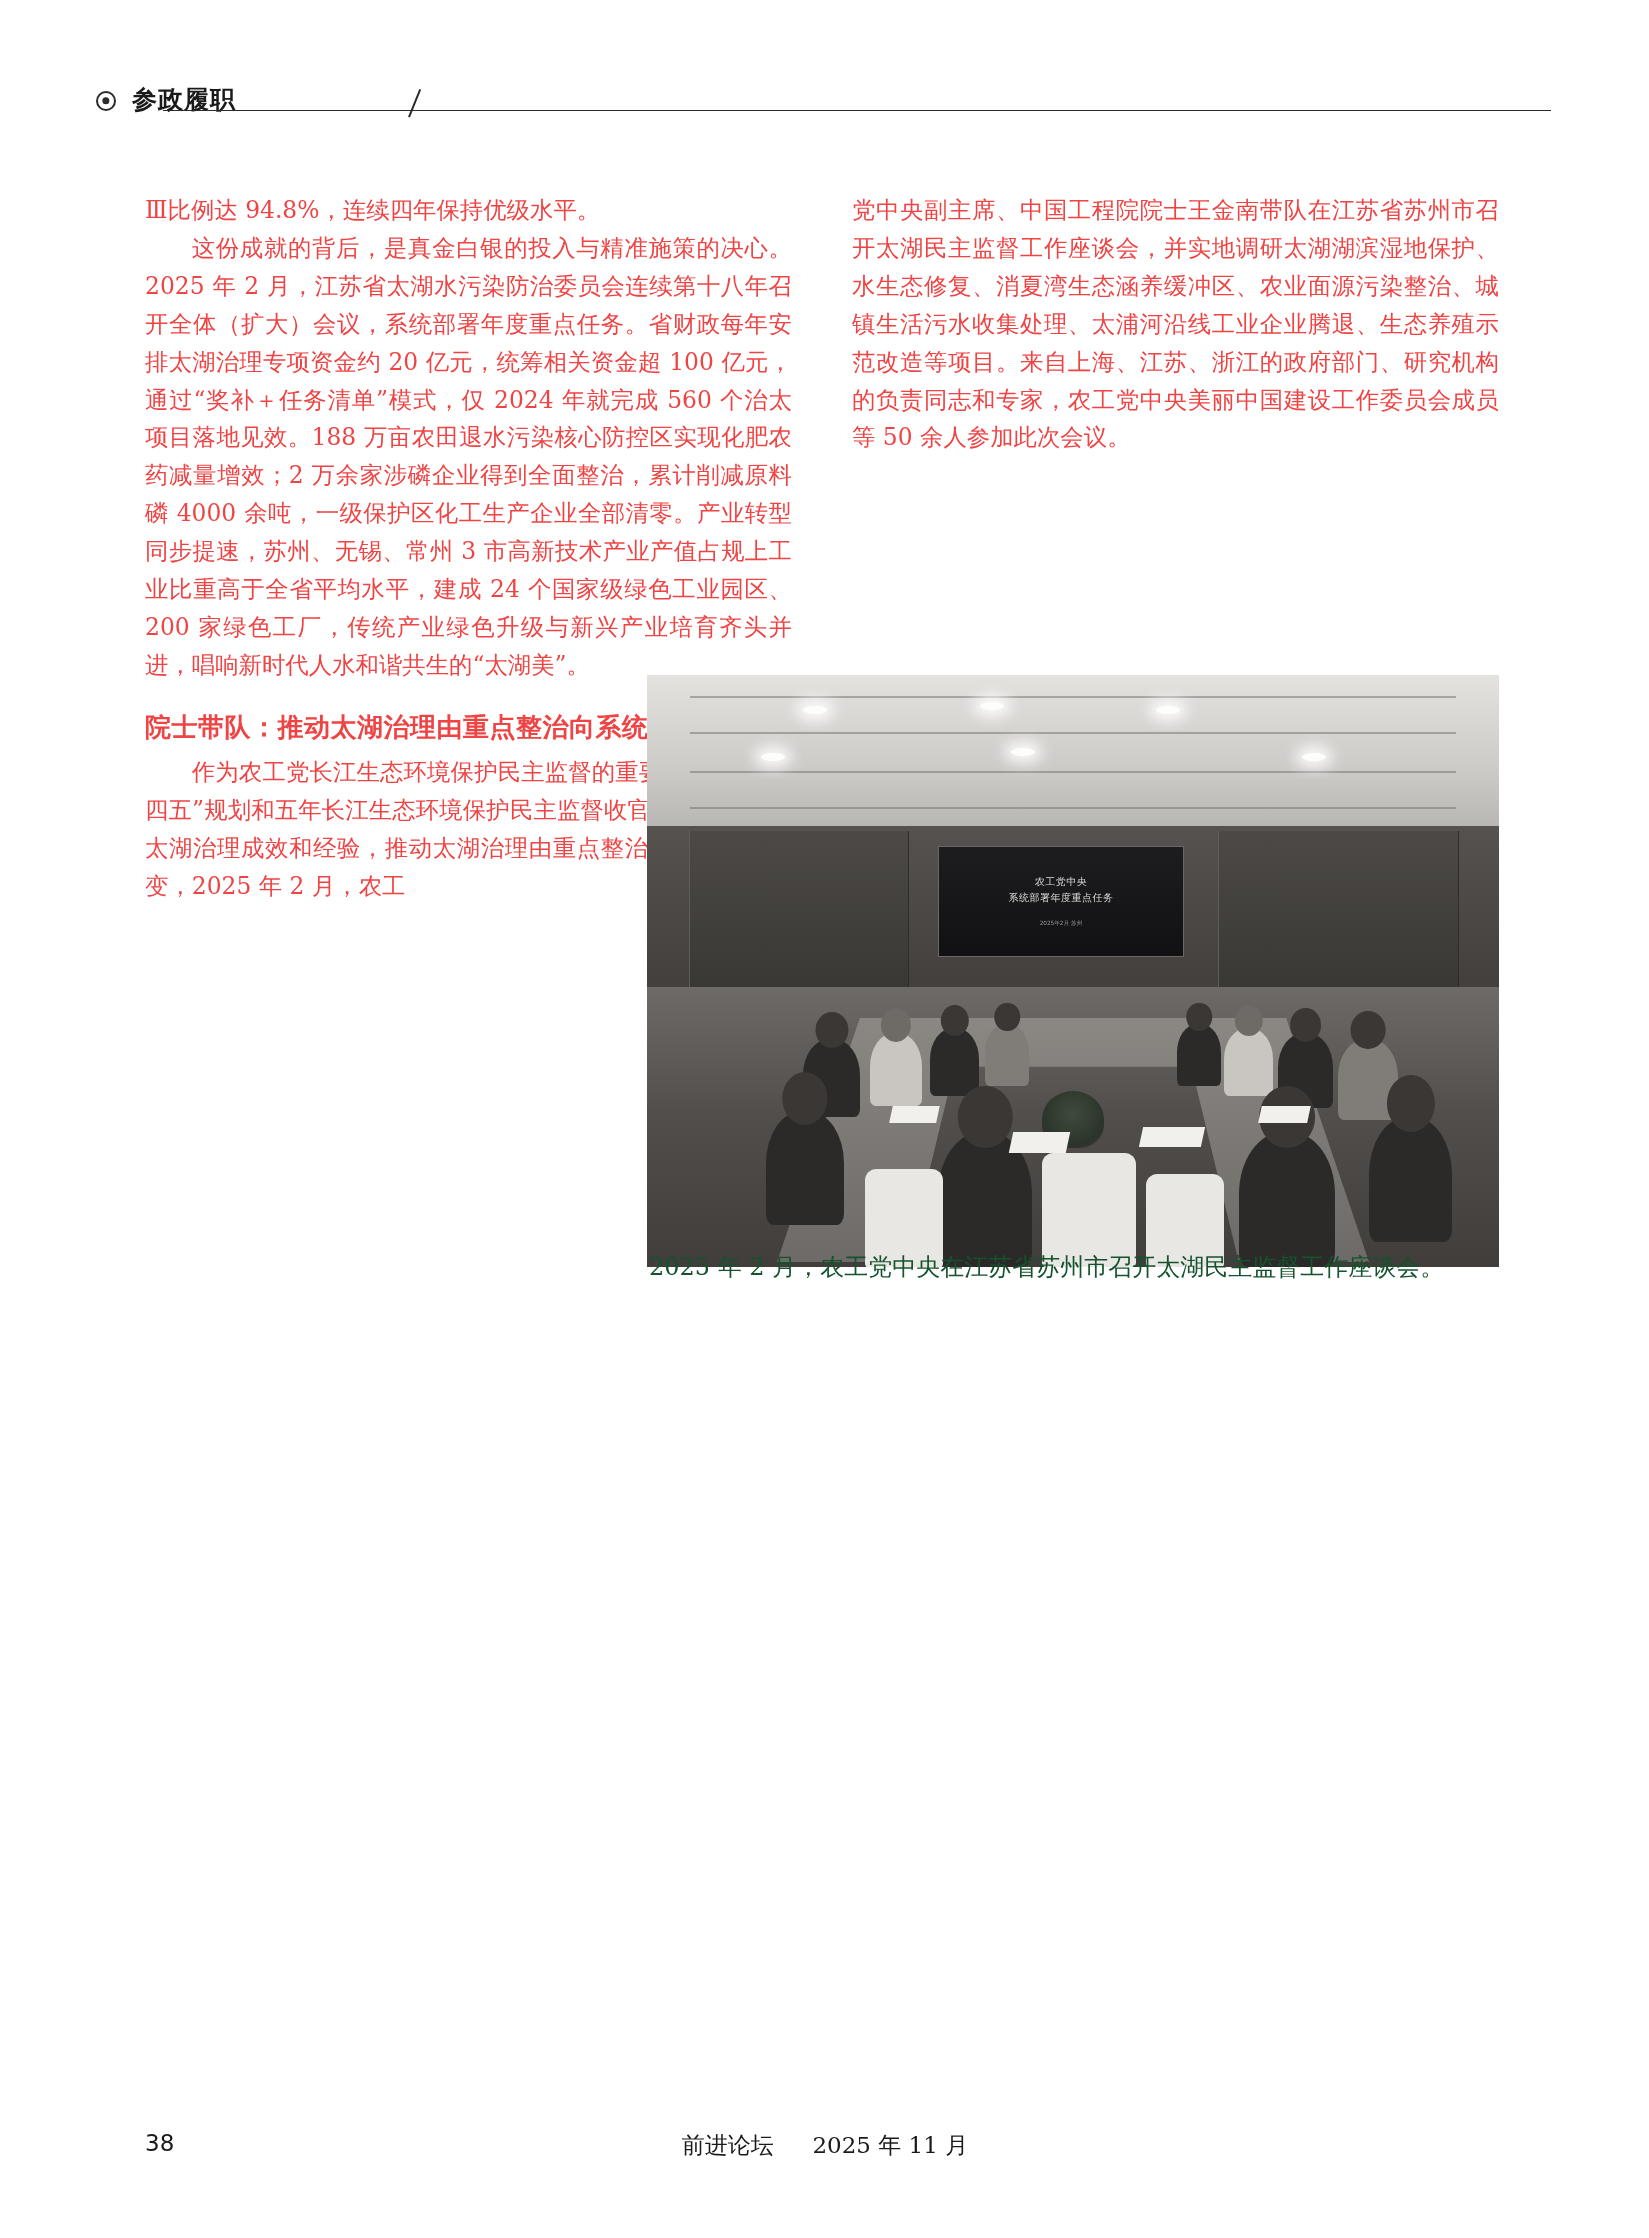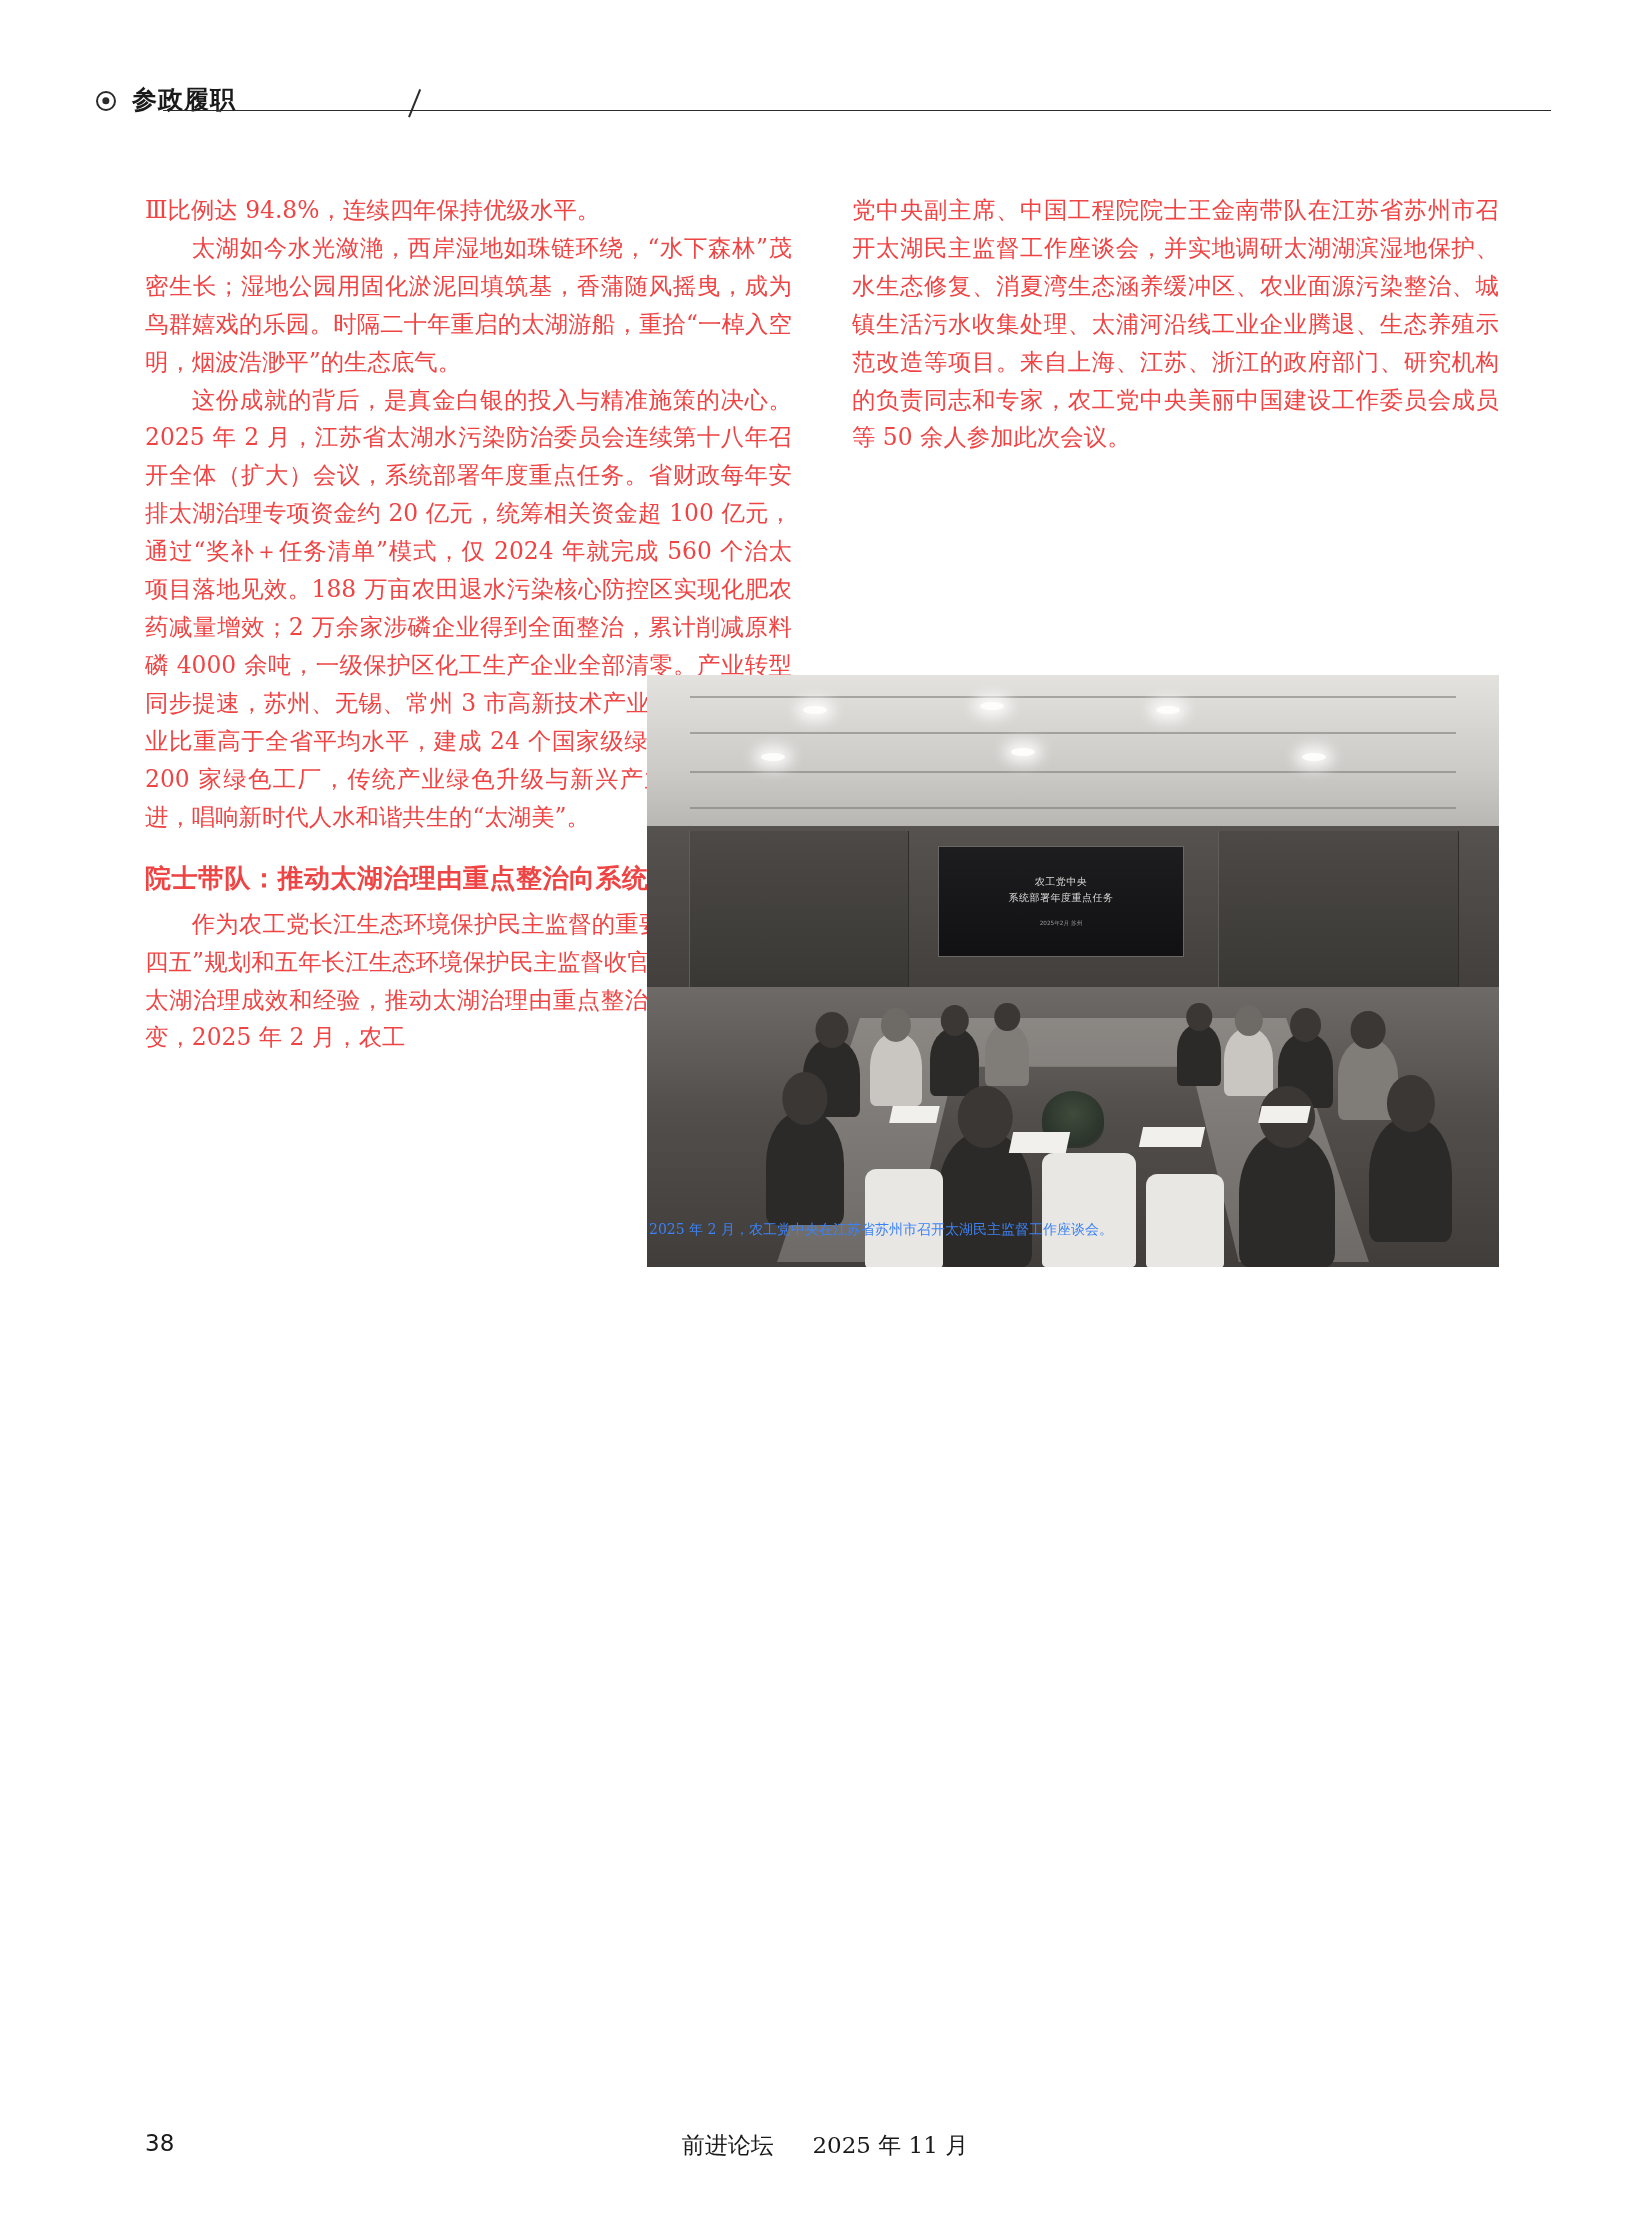--- a/index.html
+++ b/index.html
@@ -238,26 +238,26 @@
   }
   .paper {
     position: absolute;
     background: #f2f0ec;
     transform: skewX(-12deg);
   }
 
   .caption {
     position: absolute;
     left: 649px;
-    top: 1219px;
+    top: 1249px;
     width: 852px;
-    font-size: 14px;
+    font-size: 24px;
     line-height: 1.55;
     text-align: justify;
-    color: #3b82f6;
+    color: #14532d;
   }
 
   
   .footer {
     position: absolute;
     left: 0;
     right: 0;
     bottom: 78px;
     height: 31px;
   }
@@ -286,21 +286,20 @@
 
   <div class="header">
     <span class="header-bullet"></span>
     <span class="header-title">参政履职</span>
     <span class="header-rule"></span>
     <span class="header-rule-diagonal"></span>
   </div>
 
   <div class="col col-left">
     <p class="noindent">Ⅲ比例达 94.8%，连续四年保持优级水平。</p>
-    <p>太湖如今水光潋滟，西岸湿地如珠链环绕，“水下森林”茂密生长；湿地公园用固化淤泥回填筑基，香蒲随风摇曳，成为鸟群嬉戏的乐园。时隔二十年重启的太湖游船，重拾“一棹入空明，烟波浩渺平”的生态底气。</p>
     <p>这份成就的背后，是真金白银的投入与精准施策的决心。2025 年 2 月，江苏省太湖水污染防治委员会连续第十八年召开全体（扩大）会议，系统部署年度重点任务。省财政每年安排太湖治理专项资金约 20 亿元，统筹相关资金超 100 亿元，通过“奖补＋任务清单”模式，仅 2024 年就完成 560 个治太项目落地见效。188 万亩农田退水污染核心防控区实现化肥农药减量增效；2 万余家涉磷企业得到全面整治，累计削减原料磷 4000 余吨，一级保护区化工生产企业全部清零。产业转型同步提速，苏州、无锡、常州 3 市高新技术产业产值占规上工业比重高于全省平均水平，建成 24 个国家级绿色工业园区、200 家绿色工厂，传统产业绿色升级与新兴产业培育齐头并进，唱响新时代人水和谐共生的“太湖美”。</p>
     <p class="section-head">院士带队：推动太湖治理由重点整治向系统治理转变</p>
     <p>作为农工党长江生态环境保护民主监督的重要方面，在“十四五”规划和五年长江生态环境保护民主监督收官之年，为总结太湖治理成效和经验，推动太湖治理由重点整治向系统治理转变，2025 年 2 月，农工</p>
   </div>
 
   <div class="col col-right">
     <p class="noindent">党中央副主席、中国工程院院士王金南带队在江苏省苏州市召开太湖民主监督工作座谈会，并实地调研太湖湖滨湿地保护、水生态修复、消夏湾生态涵养缓冲区、农业面源污染整治、城镇生活污水收集处理、太浦河沿线工业企业腾退、生态养殖示范改造等项目。来自上海、江苏、浙江的政府部门、研究机构的负责同志和专家，农工党中央美丽中国建设工作委员会成员等 50 余人参加此次会议。</p>
   </div>
 
   <div class="figure">

